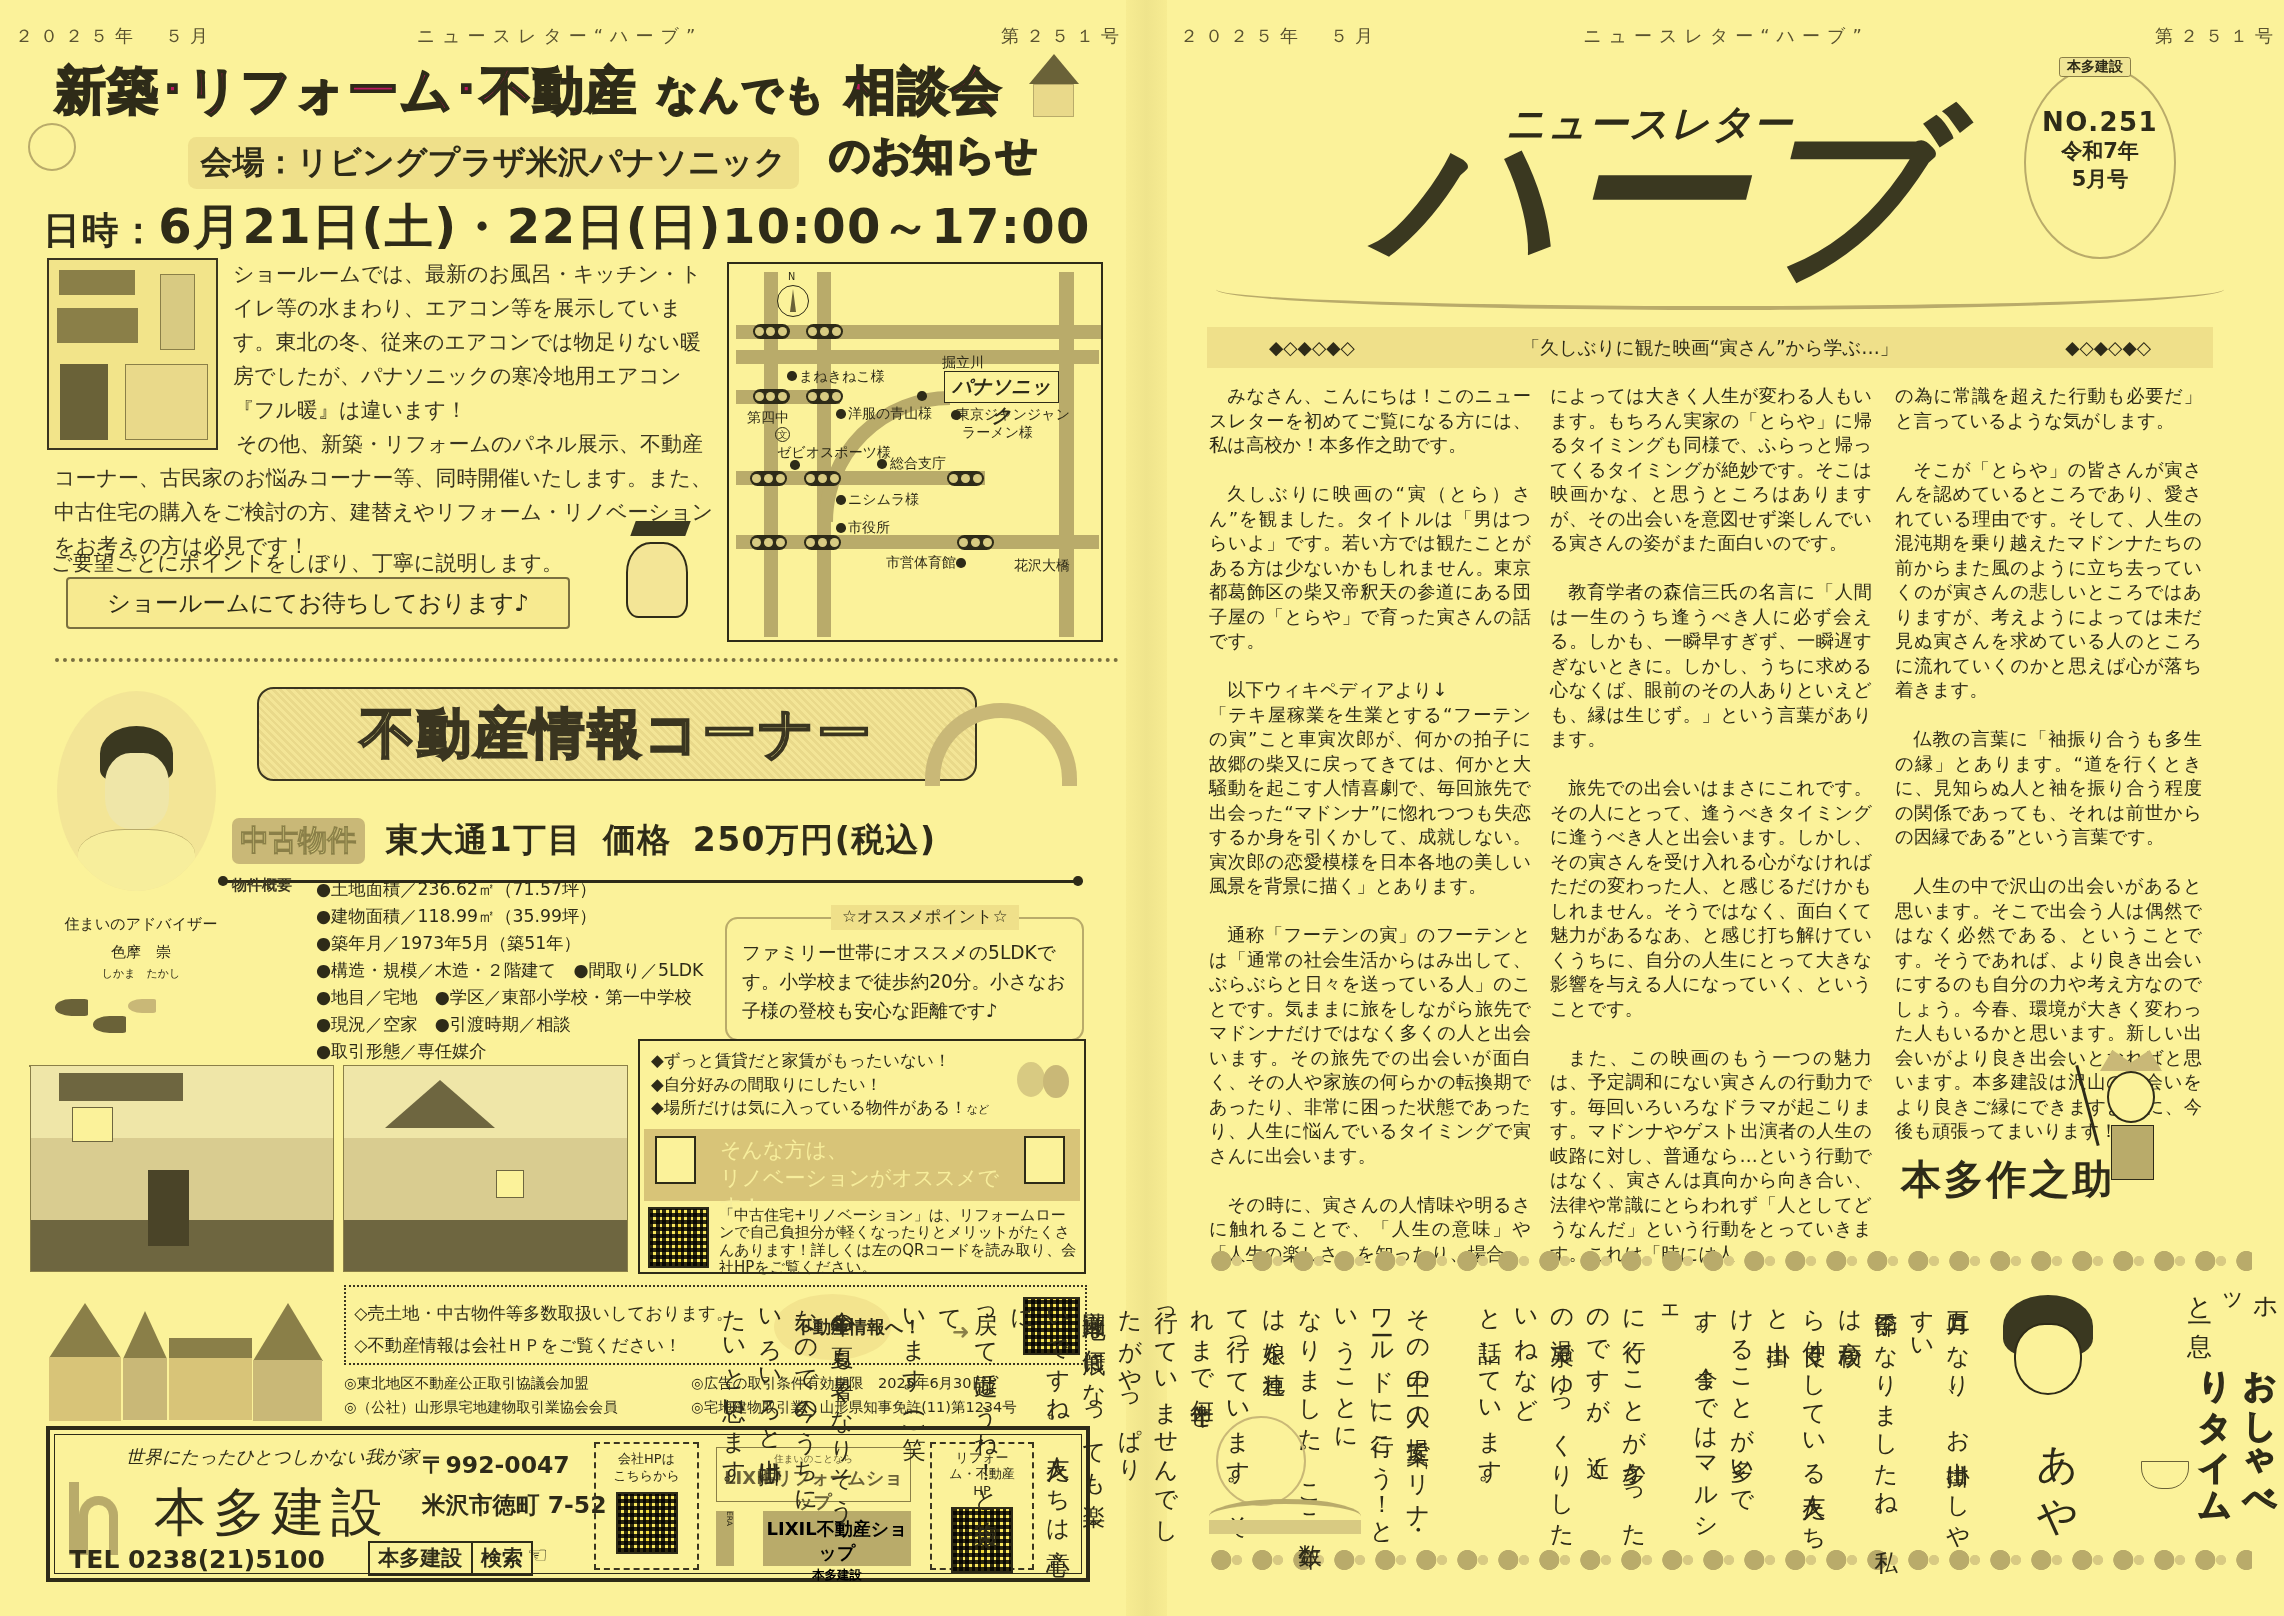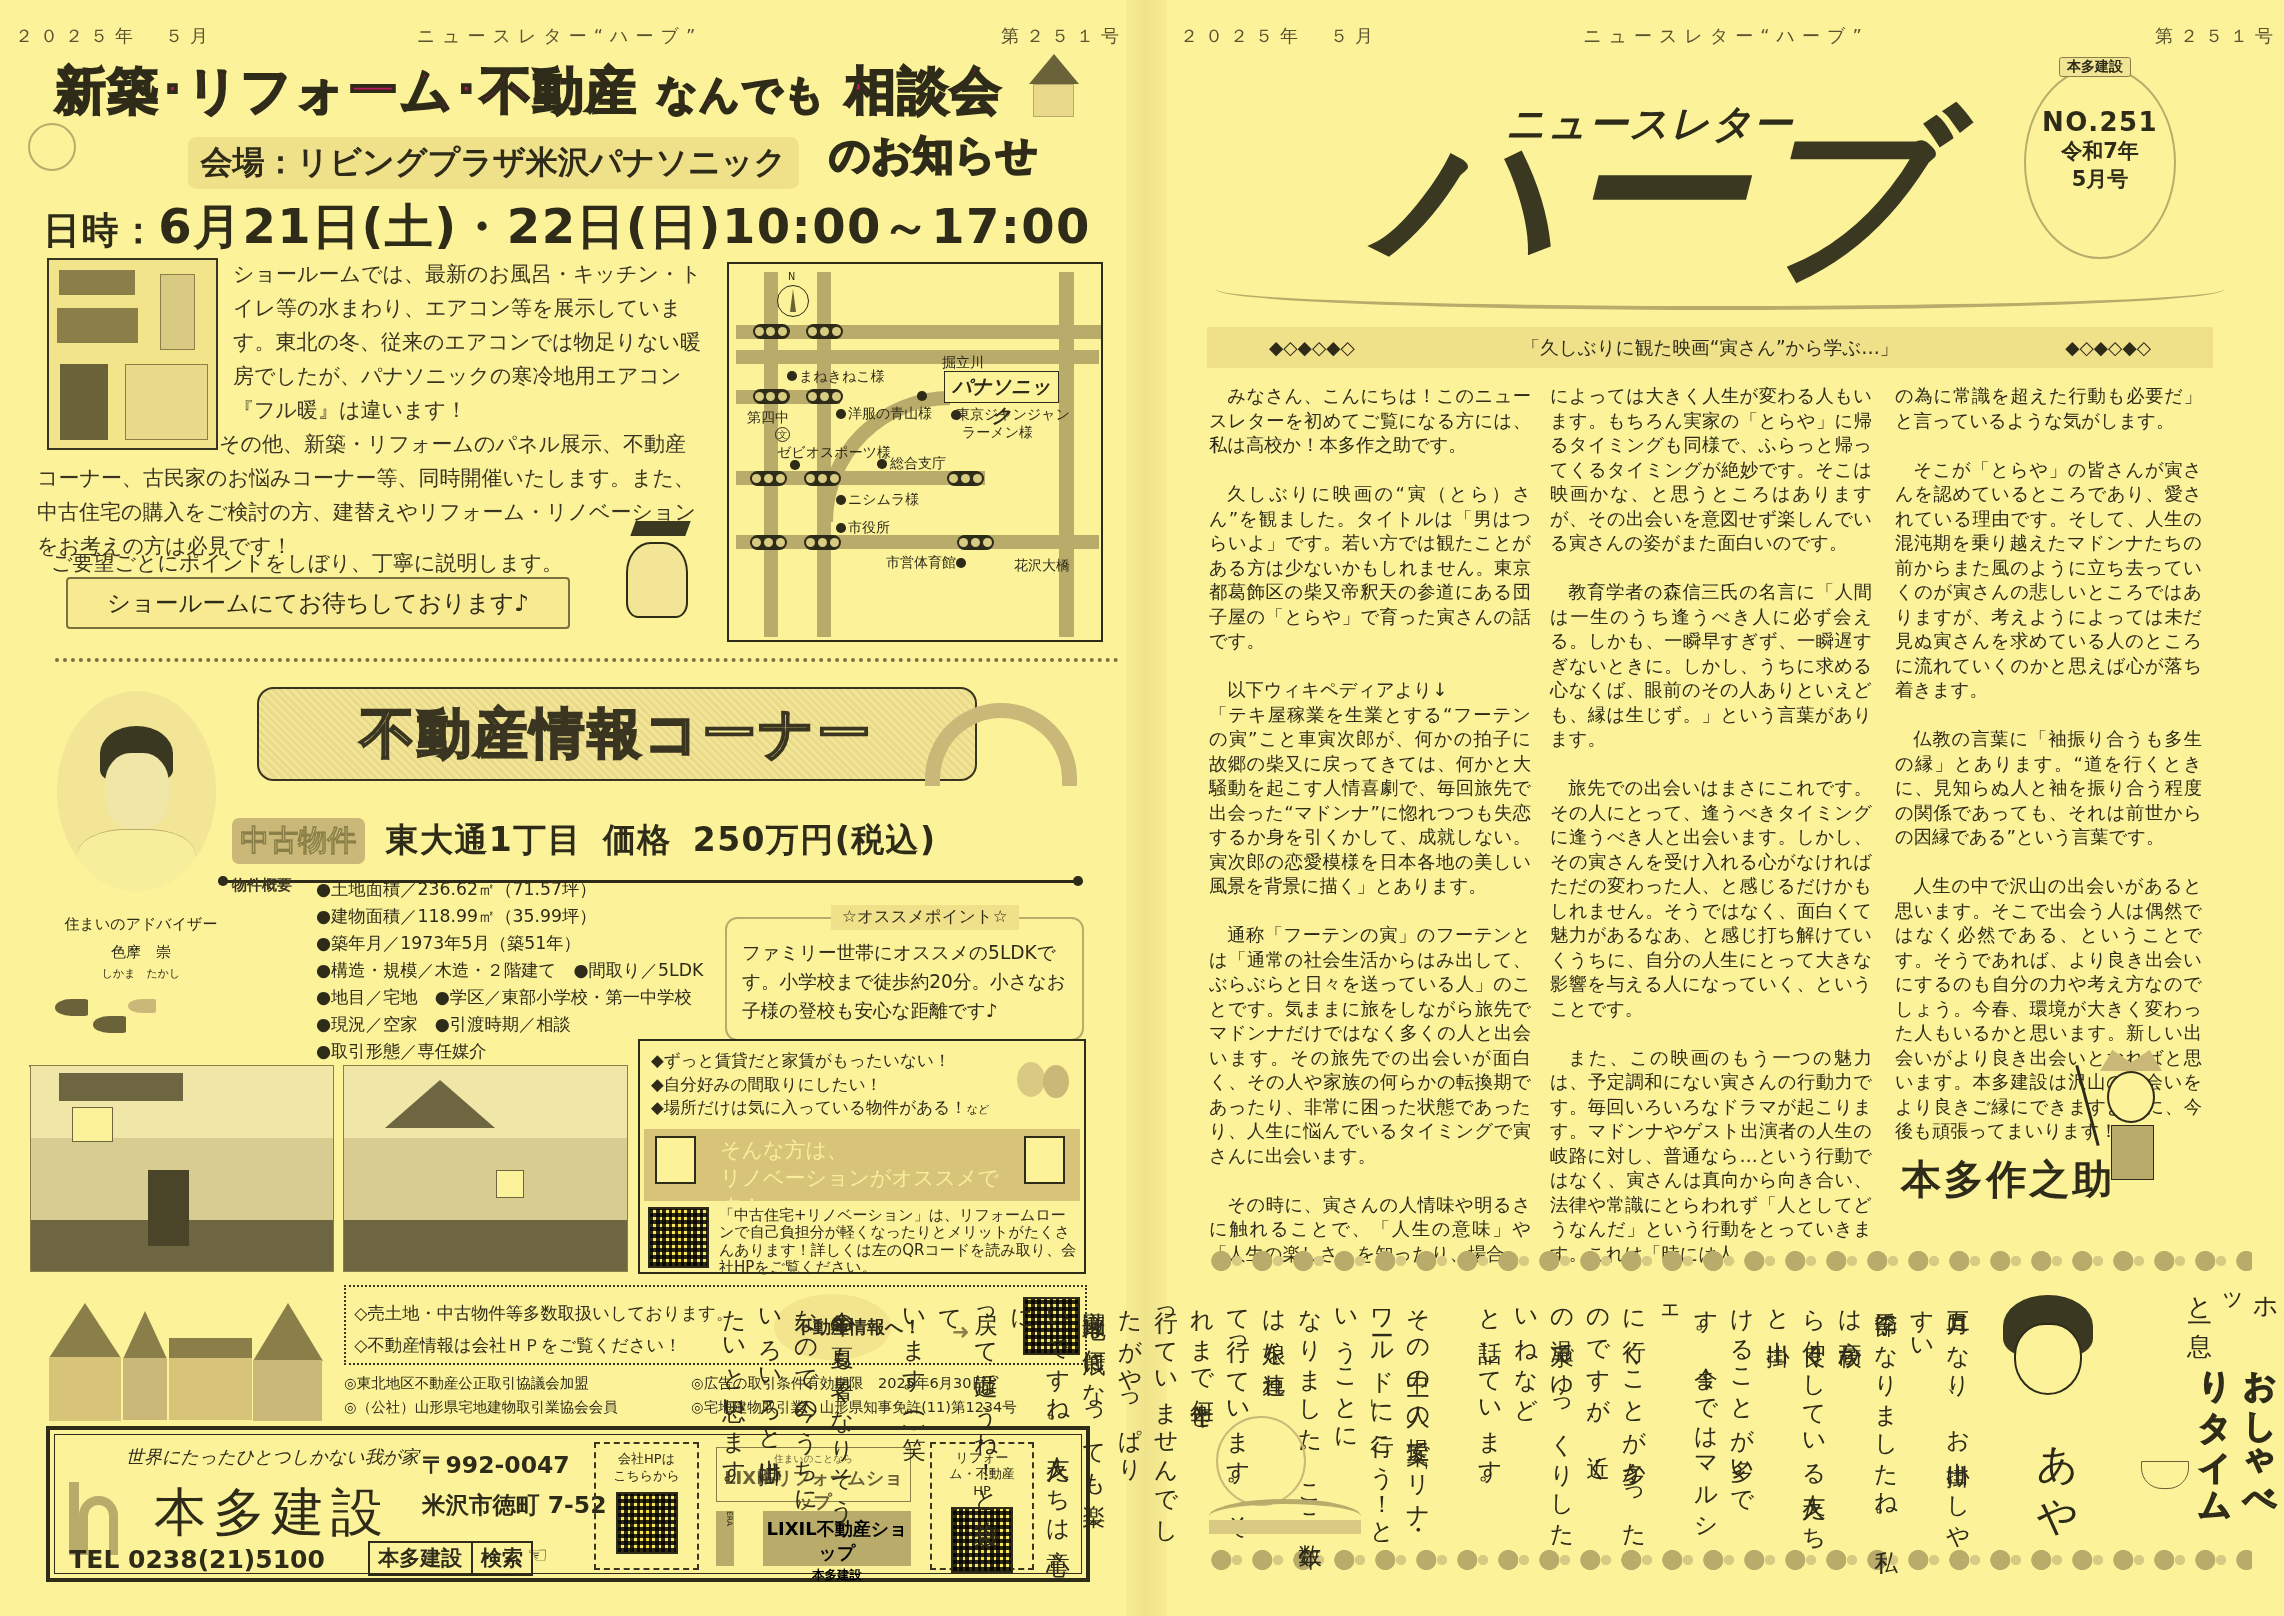--- a/index.html
+++ b/index.html
@@ -147,21 +147,21 @@
 
 <div class="abs illus-box" style="left:47px;top:258px;width:171px;height:192px;">
   <div style="position:absolute;left:9.7px;top:9.7px;width:76px;height:25px;background:#8a7f48;"></div>
   <div style="position:absolute;left:8.3px;top:48px;width:81px;height:35px;background:#8a7f48;"></div>
   <div style="position:absolute;left:111px;top:14px;width:35px;height:76px;background:#d8ca82;border:0.7px solid #8a7f48;"></div>
   <div style="position:absolute;left:11px;top:104px;width:48px;height:76px;background:#6a6238;"></div>
   <div style="position:absolute;left:76px;top:104px;width:83px;height:76px;background:#e9d98a;border:0.7px solid #8a7f48;"></div>
 </div>
 
 <div class="abs body-text" style="left:233px;top:257px;width:477px;">ショールームでは、最新のお風呂・キッチン・トイレ等の水まわり、エアコン等を展示しています。東北の冬、従来のエアコンでは物足りない暖房でしたが、パナソニックの寒冷地用エアコン『フル暖』は違います！</div>
-<div class="abs body-text" style="left:37px;top:427px;width:659px;text-indent:182px;">その他、新築・リフォームのパネル展示、不動産コーナー、古民家のお悩みコーナー等、同時開催いたします。また、中古住宅の購入をご検討の方、建替えやリフォーム・リノベーションをお考えの方は必見です！</div>
+<div class="abs body-text" style="left:54px;top:427px;width:659px;text-indent:182px;">その他、新築・リフォームのパネル展示、不動産コーナー、古民家のお悩みコーナー等、同時開催いたします。また、中古住宅の購入をご検討の方、建替えやリフォーム・リノベーションをお考えの方は必見です！</div>
 <div class="abs body-text" style="left:51px;top:546px;width:659px;">ご要望ごとにポイントをしぼり、丁寧に説明します。</div>
 
 <div class="abs frame-btn" style="left:66px;top:577px;width:504px;">ショールームにてお待ちしております♪</div>
 
 <div class="abs" style="left:605px;top:521px;width:97px;height:117px;">
   <div style="position:absolute;left:28px;top:0;width:55px;height:15px;background:#3a3820;transform:skewX(-20deg);"></div>
   <div style="position:absolute;left:21px;top:21px;width:62px;height:76px;background:#f3e596;border:2.1px solid #2e2b18;border-radius:40% 40% 20% 20%;"></div>
 </div>
 
 <div class="abs map" style="left:727px;top:262px;width:376px;height:380px;">

